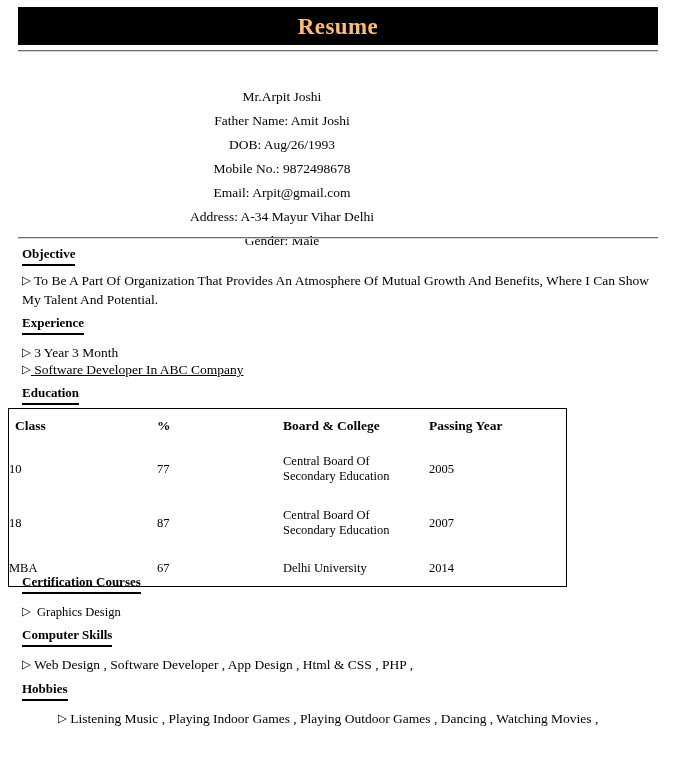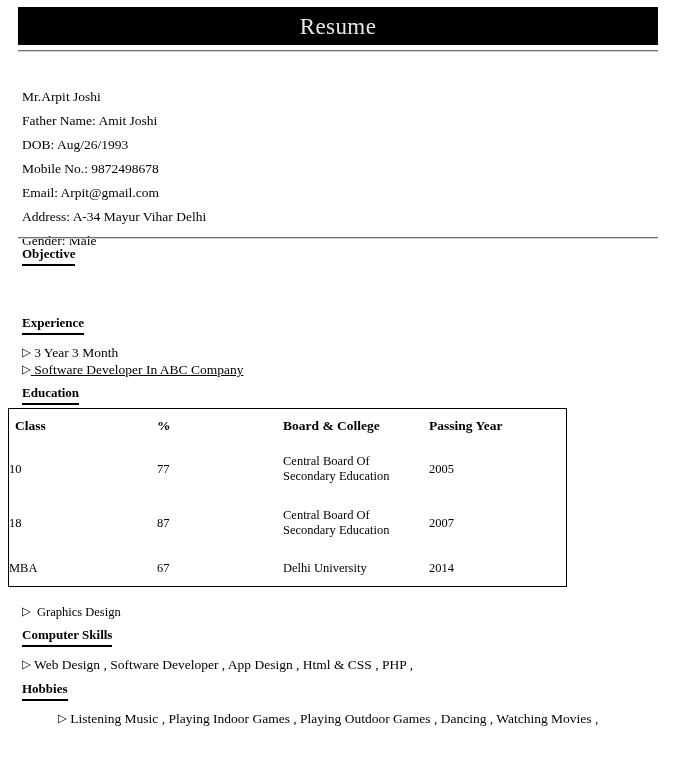--- a/index.html
+++ b/index.html
@@ -30,23 +30,23 @@
     left: 18px;
     top: 7px;
     width: 640px;
     height: 38px;
     background: #000000;
     display: flex;
     align-items: center;
     justify-content: center;
   }
   .title-banner .title-text {
-    color: #e5e5e5;
+    color: #fdba74;
     font-size: 23px;
-    font-weight: normal;
+    font-weight: bold;
     font-family: "Liberation Serif", "DejaVu Serif", serif;
     letter-spacing: 0.4px;
     line-height: 1;
   }
 
   .top-rule {
     position: absolute;
     left: 18px;
     top: 50px;
     width: 640px;
@@ -59,20 +59,21 @@
   .personal {
     position: absolute;
     left: 22px;
     top: 85px;
     width: 520px;
   }
   .personal .line {
     font-size: 13.5px;
     line-height: 24px;
     white-space: nowrap;
+    text-align: center;
   }
 
   .section-rule {
     position: absolute;
     left: 18px;
     width: 640px;
     height: 0;
     border: 0;
     border-top: 1px solid #6e6e6e;
     border-bottom: 1px solid #d4d4d4;
@@ -182,20 +183,24 @@
     <div class="line">DOB: Aug/26/1993</div>
     <div class="line">Mobile No.: 9872498678</div>
     <div class="line">Email: Arpit@gmail.com</div>
     <div class="line">Address: A-34 Mayur Vihar Delhi</div>
     <div class="line">Gender: Male</div>
   </div>
 
   <div class="section-rule" style="top:237px;"></div>
 
   <div class="sec-head" style="top:245px;">Objective</div>
+  <div class="objective-text">
+    <span class="tri">▷</span>
+    <span>To Be A Part Of Organization That Provides An Atmosphere Of Mutual Growth And Benefits, Where I Can Show My Talent And Potential.</span>
+  </div>
 
   <div class="sec-head" style="top:314px;">Experience</div>
   <div class="bullet-line" style="top:343px;">
     <span class="tri">▷</span>
     <span>3 Year 3 Month</span>
   </div>
   <div class="bullet-line" style="top:360px;text-decoration:underline;">
     <span class="tri">▷</span>
     <span>Software Developer In ABC Company</span>
   </div>
@@ -234,20 +239,21 @@
         <tr class="edu-row-short">
           <td class="cell-class">MBA</td>
           <td class="cell-pct">67</td>
           <td class="cell-board">Delhi University</td>
           <td class="cell-year">2014</td>
         </tr>
       </tbody>
     </table>
   </div>
 
+  <div class="sec-head" style="top:573px;">Certification Courses</div>
   <div class="bullet-line" style="top:602px; font-size:12.5px;">
     <span class="tri">▷</span>
     <span style="padding-left:3px;">Graphics Design</span>
   </div>
 
   <div class="sec-head" style="top:626px;">Computer Skills</div>
   <div class="bullet-line" style="top:655px;">
     <span class="tri">▷</span>
     <span>Web Design , Software Developer , App Design , Html &amp; CSS , PHP ,</span>
   </div>

